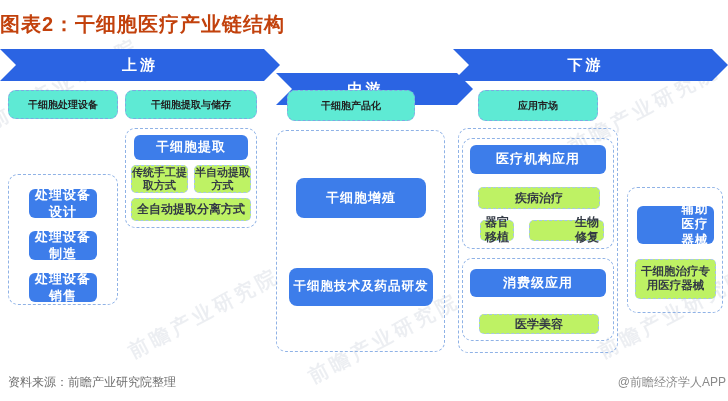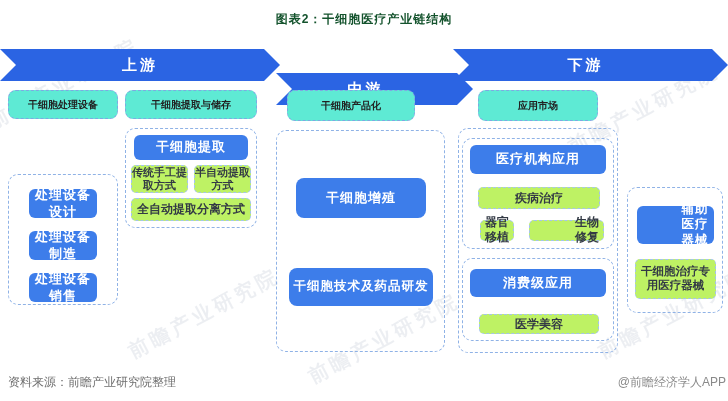--- a/index.html
+++ b/index.html
@@ -5,22 +5,22 @@
   html,body{margin:0;padding:0;}
   body{font-family:"Liberation Sans","DejaVu Sans",sans-serif;background:#fff;}
   .canvas{position:relative;width:728px;height:401px;background:#fff;overflow:hidden;}
 
   
   .wm{position:absolute;color:#9aa7ba;opacity:.18;font-size:20px;font-weight:bold;
       letter-spacing:4px;transform:rotate(-28deg);white-space:nowrap;pointer-events:none;z-index:0;}
 
   .layer{position:absolute;inset:0;z-index:1;}
 
-  .title{position:absolute;top:11px;left:0;width:100%;text-align:center;
-         font-size:12px;font-weight:bold;color:#14532d;letter-spacing:1px;}
+  .title{position:absolute;top:11px;left:0;width:100%;text-align:left;
+         font-size:20px;font-weight:bold;color:#c2410c;letter-spacing:1px;}
 
   
   .seg{position:absolute;top:49px;height:32px;background:#2B64E3;color:#fff;
        display:flex;align-items:center;justify-content:center;
        font-size:15px;font-weight:bold;letter-spacing:3px;
        clip-path:polygon(0 0, calc(100% - 16px) 0, 100% 50%, calc(100% - 16px) 100%, 0 100%, 16px 50%);}
   .seg1{left:0;width:280px;}
   .seg2{left:276px;width:197px;padding-right:18px;box-sizing:border-box;margin-top:24px;}
   .seg3{left:453px;width:275px;padding-right:10px;box-sizing:border-box;}
 

